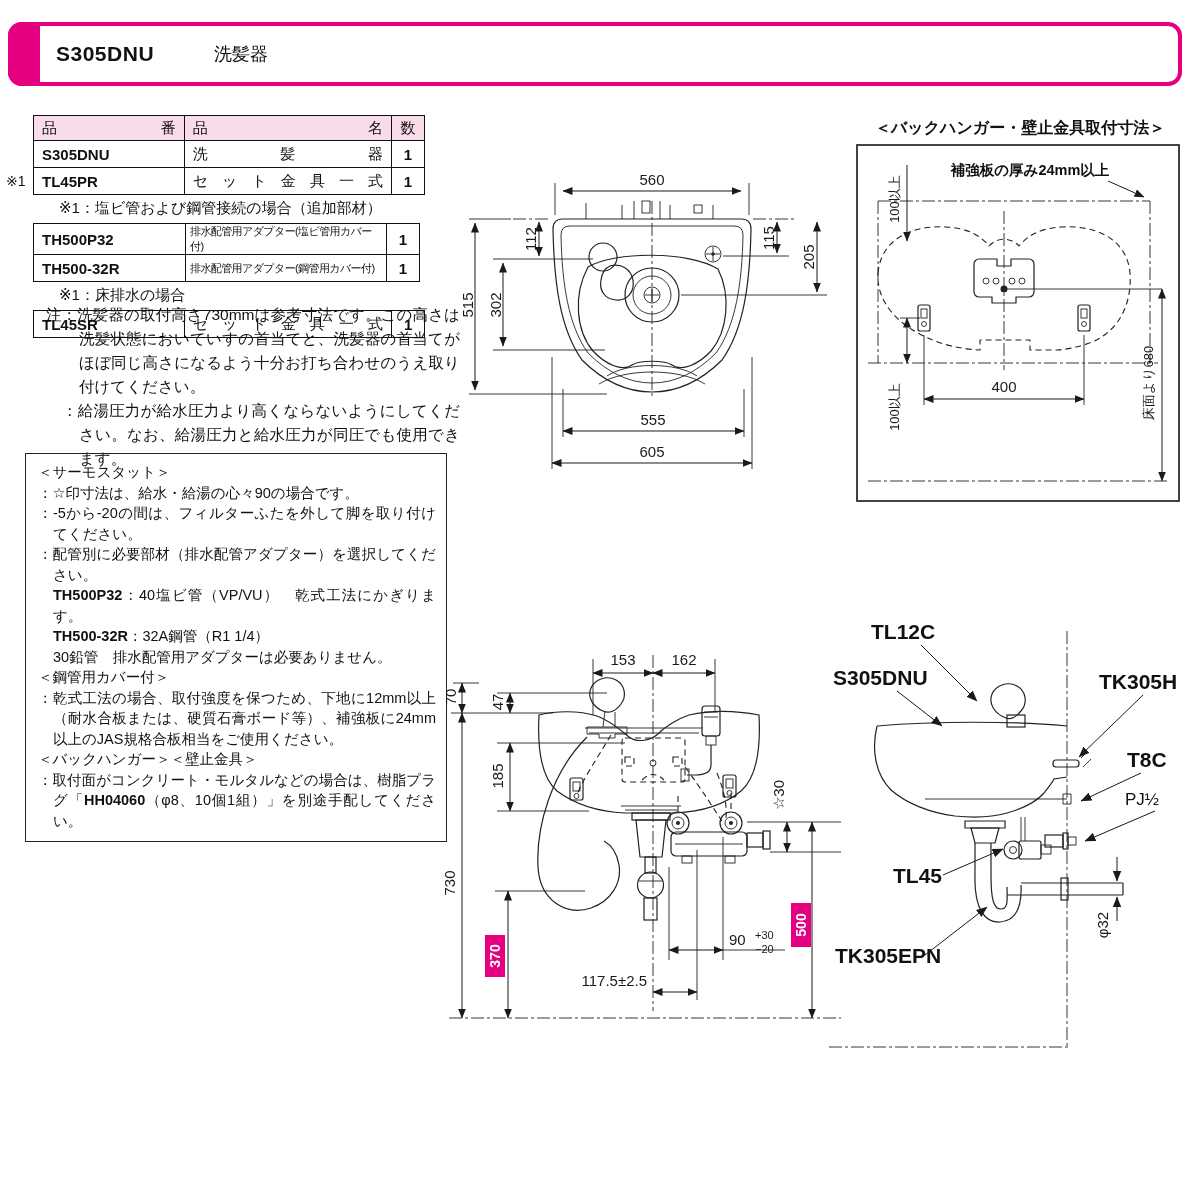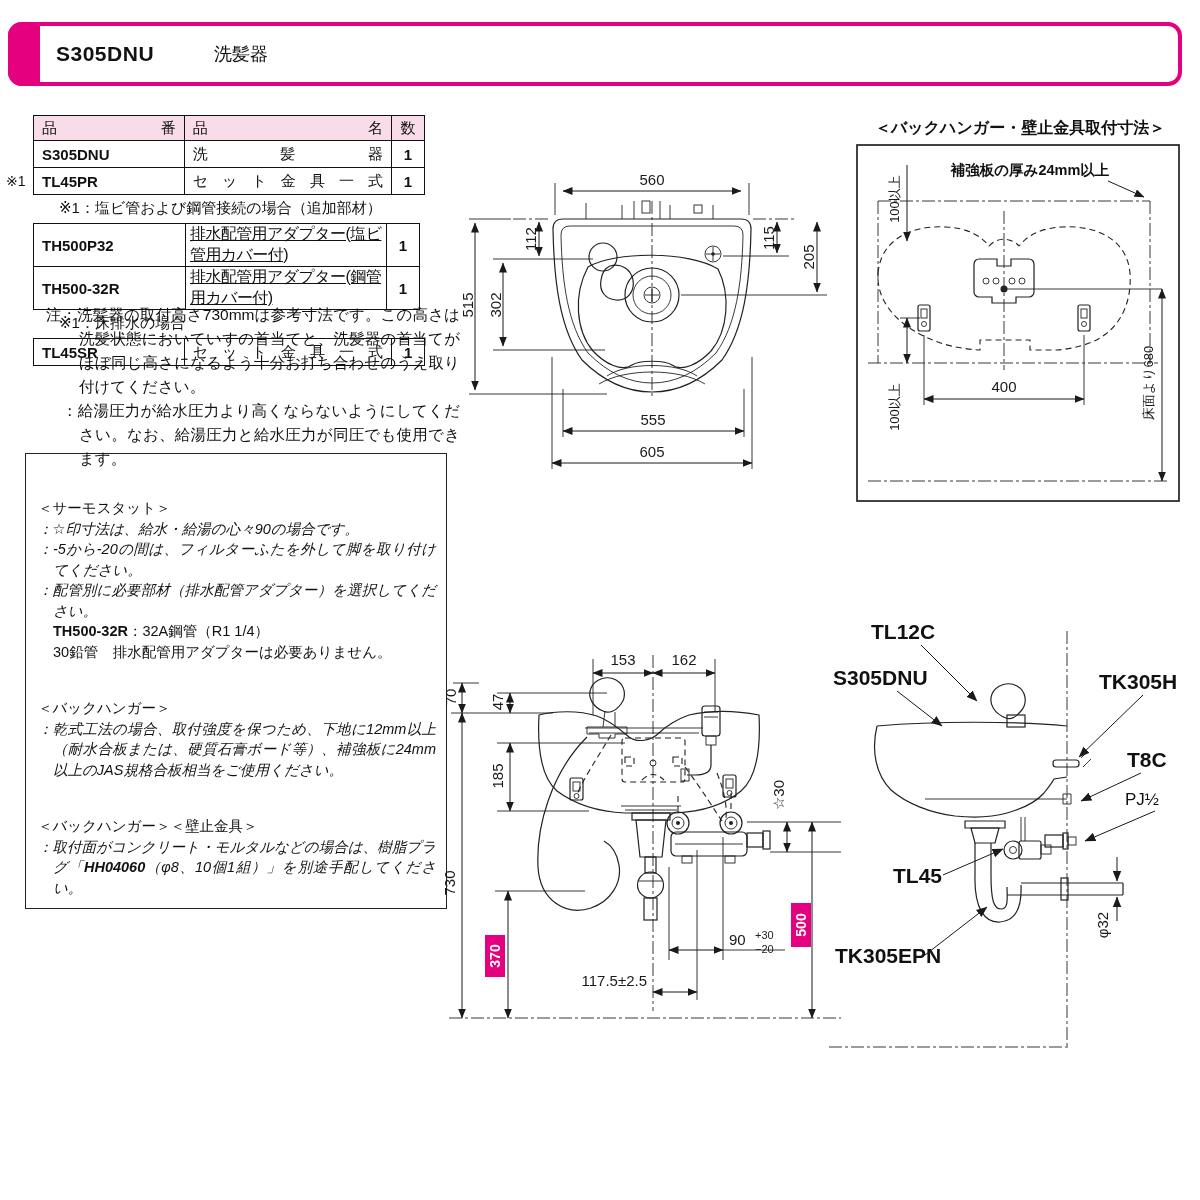--- a/index.html
+++ b/index.html
@@ -20,38 +20,38 @@
   }
   .hd-model{margin-left:44px;font-size:21px;font-weight:700;letter-spacing:.5px;}
   .hd-product{margin-left:60px;font-size:18px;}
   
   .tblwrap{position:absolute;left:33px;top:115px;width:392px;font-size:15px;}
   table{border-collapse:collapse;}
   td{border:1.6px solid #111;padding:0 8px;height:26px;vertical-align:middle;background:#fff;}
   tr.hrow td{background:#f9dce9;height:24px;}
   td.c-code{width:135px;font-weight:700;}
   td.c-name{width:192px;}
-  td.c-name.small{font-size:16px;letter-spacing:-.6px;padding:0 4px;text-decoration:underline;}
+  td.c-name.small{font-size:11px;letter-spacing:-.6px;padding:0 4px;}
   td.c-qty{width:16px;text-align:center;font-weight:700;}
   tr.hrow td{font-weight:400;}
   .justify-chars{display:flex;justify-content:space-between;width:100%;}
   .tnote{margin:4px 0 3px 26px;font-size:15px;height:21px;}
   .mark1{position:absolute;left:6px;top:173px;font-size:14px;}
   
   .notes{position:absolute;left:30px;top:303px;width:414px;font-size:15.5px;line-height:24px;margin-left:16px;}
   .note-item{padding-left:33px;text-indent:-33px;text-align:justify;}
   .note-item2{padding-left:33px;text-indent:-17px;text-align:justify;}
   
   .ibox{
     position:absolute;left:25px;top:453px;width:398px;
     border:1.6px solid #222;padding:8px 10px 10px 12px;
     font-size:14.5px;line-height:20.5px;
   }
-  .ib-h{padding-left:0;margin-top:36px;}
-  .ib-item{padding-left:15px;text-indent:-15px;text-align:justify;font-style:italic;}
+  .ib-h{padding-left:0;}
+  .ib-item{padding-left:15px;text-indent:-15px;text-align:justify;}
   .ib-sub{padding-left:15px;text-align:justify;}
   .ib-sub b{font-weight:700;}
   .ib-item b{font-weight:700;}
   
   svg{position:absolute;overflow:visible;}
   .ln{stroke:#222;fill:none;stroke-width:1.2;}
   .thin{stroke:#222;fill:none;stroke-width:0.9;}
   .thk{stroke:#222;fill:none;stroke-width:1.7;}
   .dash{stroke:#222;fill:none;stroke-width:1.1;stroke-dasharray:6 4;}
   .cdash{stroke:#222;fill:none;stroke-width:0.9;stroke-dasharray:13 3 3 3;}
@@ -162,23 +162,24 @@
 <div class="notes">
   <div class="note-item">注：洗髪器の取付高さ730mmは参考寸法です。この高さは洗髪状態においていすの首当てと、洗髪器の首当てがほぼ同じ高さになるよう十分お打ち合わせのうえ取り付けてください。</div>
   <div class="note-item2">：給湯圧力が給水圧力より高くならないようにしてください。なお、給湯圧力と給水圧力が同圧でも使用できます。</div>
 </div>
 
 <div class="ibox">
   <div class="ib-h">＜サーモスタット＞</div>
   <div class="ib-item">：☆印寸法は、給水・給湯の心々90の場合です。</div>
   <div class="ib-item">：-5から-20の間は、フィルターふたを外して脚を取り付けてください。</div>
   <div class="ib-item">：配管別に必要部材（排水配管アダプター）を選択してください。</div>
+  <div class="ib-sub"><b>TH500P32</b><span>：40塩ビ管（VP/VU）　乾式工法にかぎります。</span></div>
   <div class="ib-sub"><b>TH500-32R</b><span>：32A鋼管（R1 1/4）</span></div>
   <div class="ib-sub">30鉛管　排水配管用アダプターは必要ありません。</div>
-  <div class="ib-h">＜バックハンガー＞</div>
+  <div class="ib-h">＜鋼管用カバー付＞</div>
   <div class="ib-item">：乾式工法の場合、取付強度を保つため、下地に12mm以上（耐水合板または、硬質石膏ボード等）、補強板に24mm以上のJAS規格合板相当をご使用ください。</div>
   <div class="ib-h">＜バックハンガー＞＜壁止金具＞</div>
   <div class="ib-item"><span>：取付面がコンクリート・モルタルなどの場合は、樹脂プラグ「</span><b>HH04060</b><span>（φ8、10個1組）」を別途手配してください。</span></div>
 </div>
 
 <svg style="left:455px;top:145px;" width="400" height="350" viewBox="0 0 400 350">
   <defs>
     <marker id="at" viewBox="0 0 10 8" refX="9.5" refY="4" markerWidth="10" markerHeight="8" orient="auto-start-reverse">
         <path d="M0,0L10,4L0,8Z" fill="#1a1a1a"></path>
       </marker>

